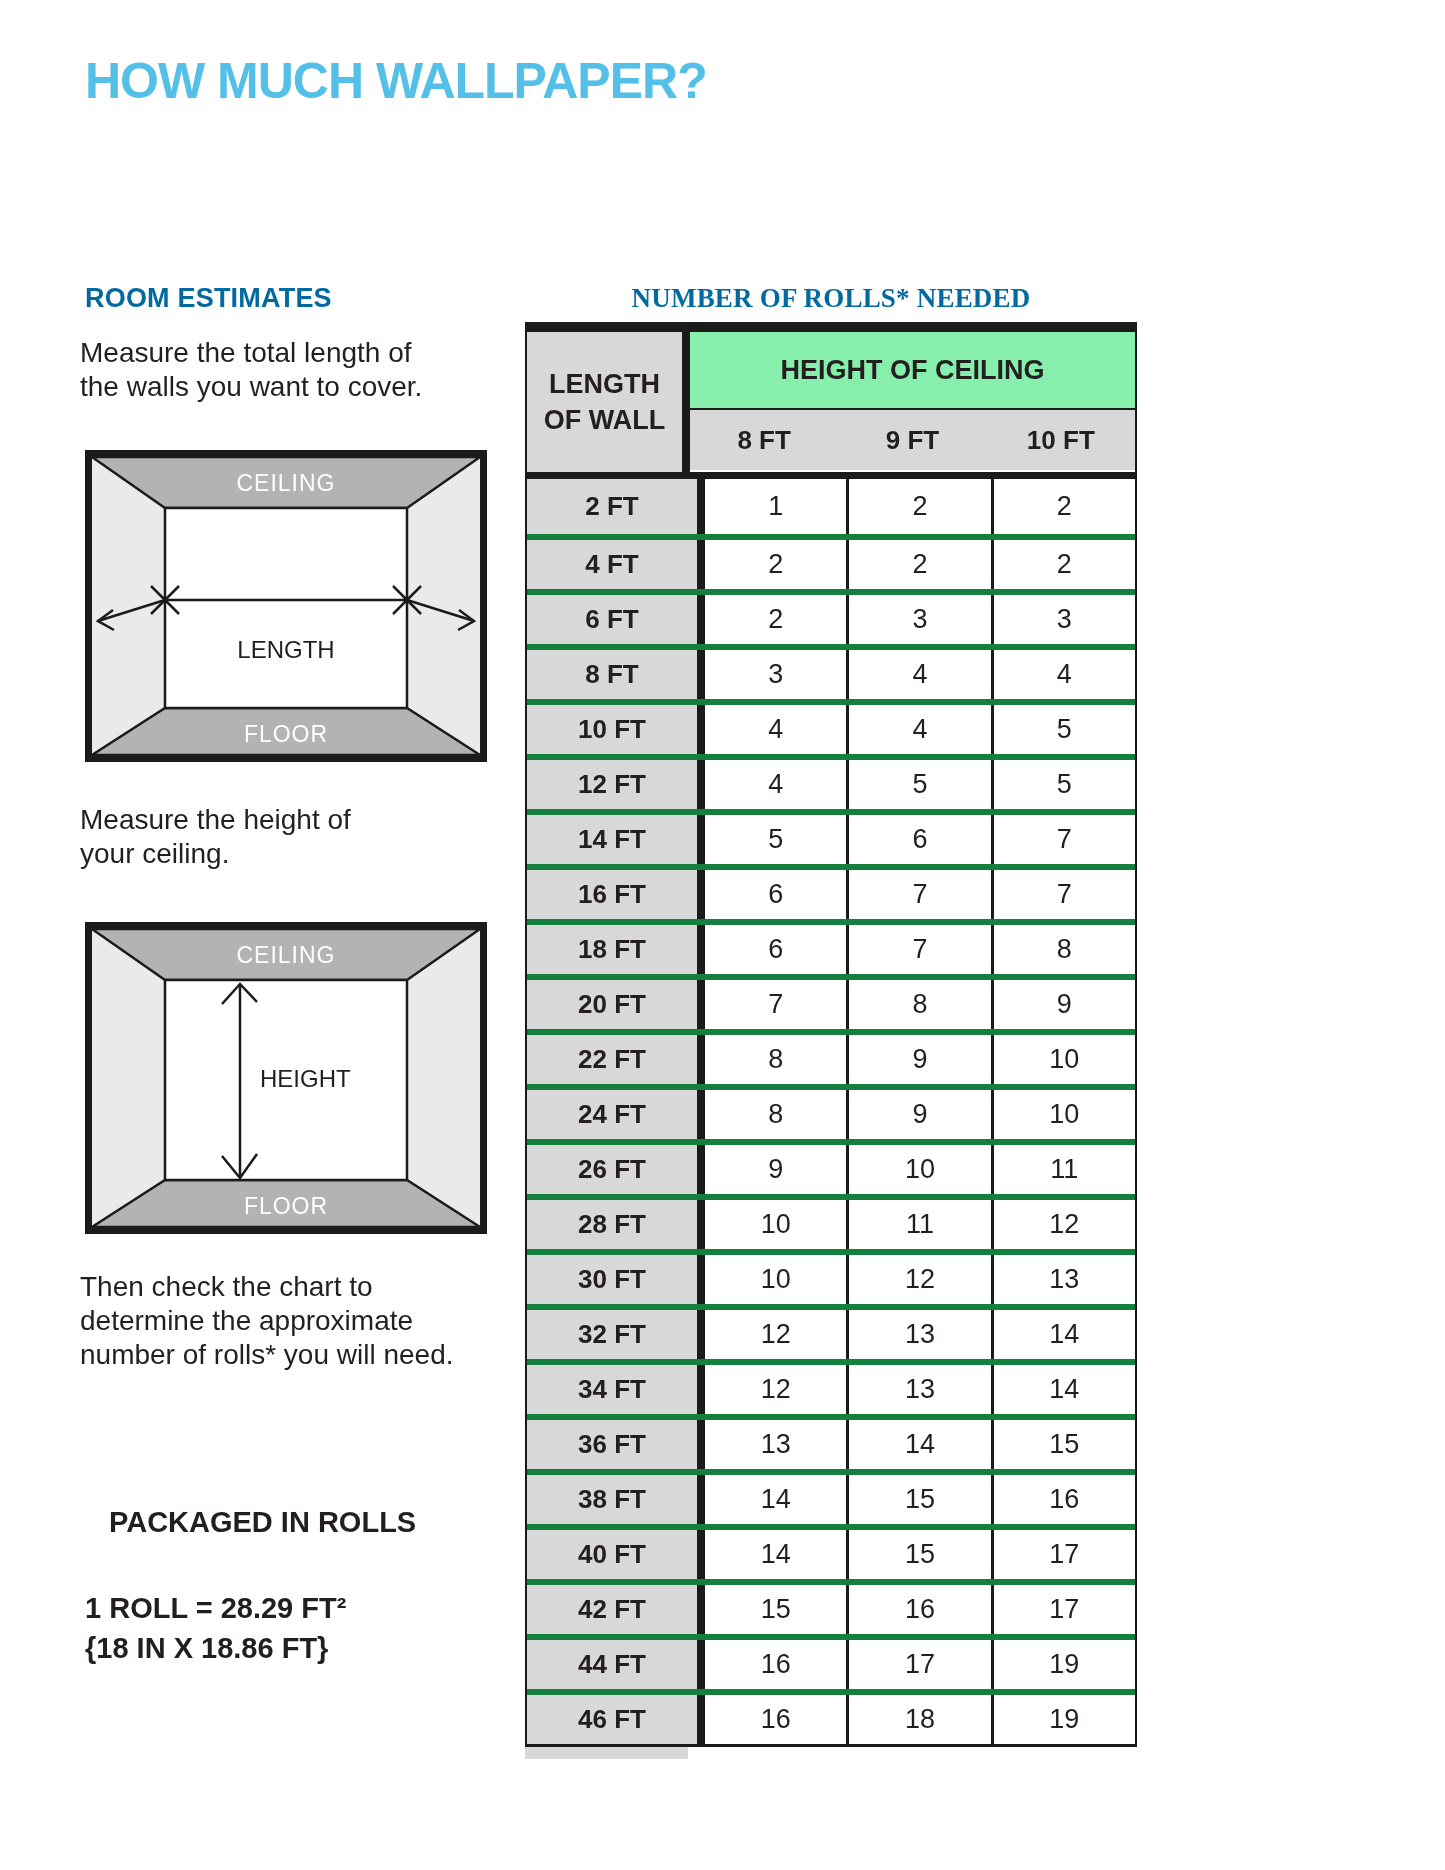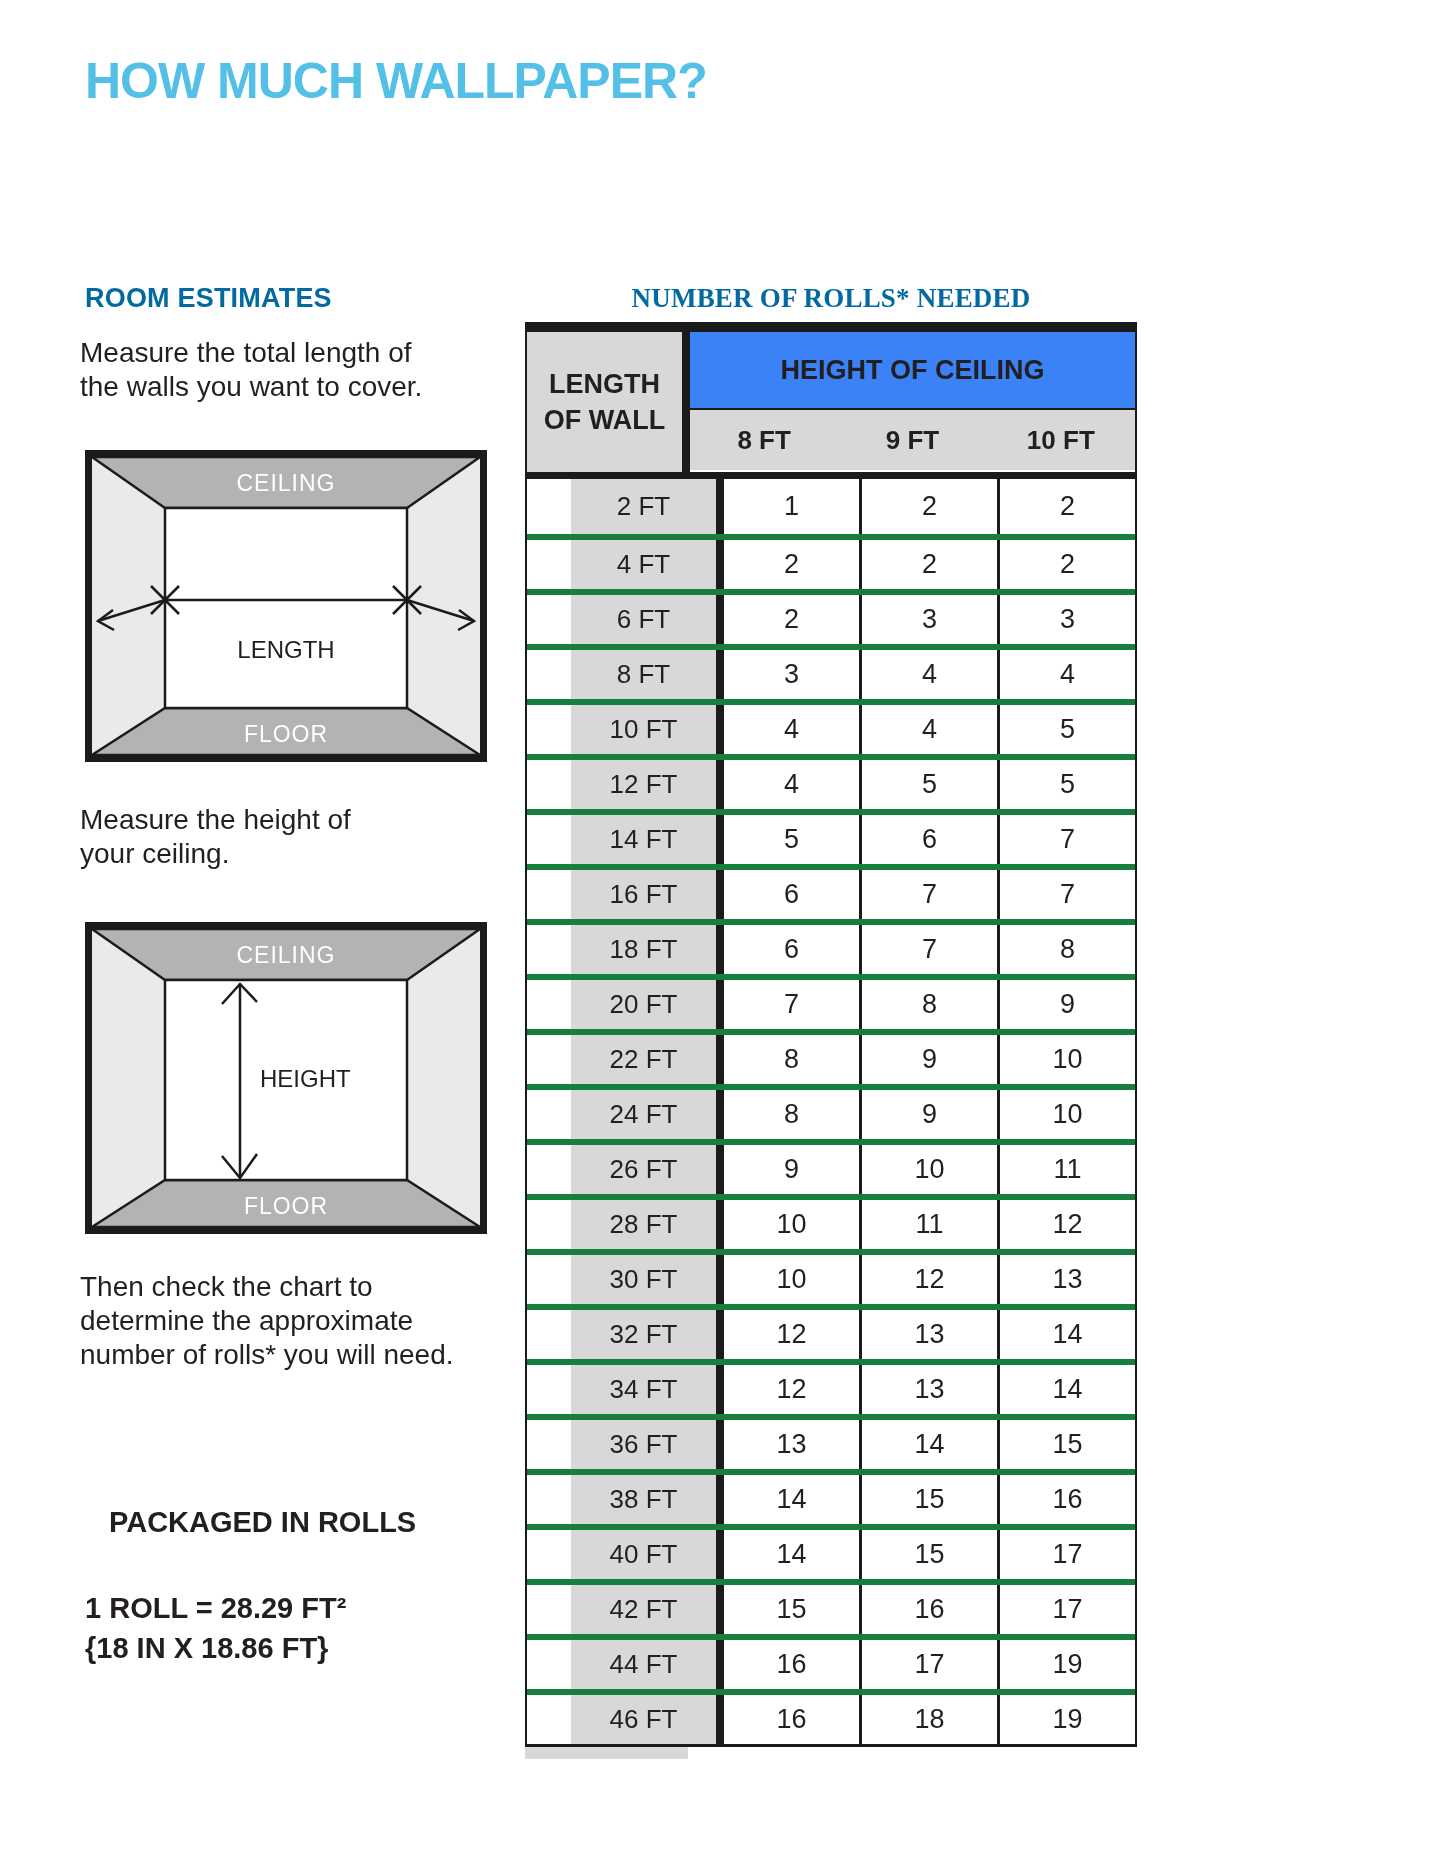--- a/index.html
+++ b/index.html
@@ -65,37 +65,37 @@
   .t-header { display: flex; height: 140px; }
   .t-corner {
     width: 155px; background: #d8d8d8;
     display: flex; flex-direction: column;
     justify-content: center; align-items: center;
     font-weight: bold; font-size: 27px; line-height: 36px;
   }
   .t-vthick { width: 8px; background: #1b1b1b; flex: 0 0 8px; }
   .t-right { flex: 1; display: flex; flex-direction: column; }
   .t-group {
-    height: 78px; background: #3b82f6;
+    height: 78px; background: #86efac;
     border-bottom: 2px solid #1b1b1b;
     display: flex; align-items: center; justify-content: center;
     font-weight: bold; font-size: 27px;
   }
   .t-cols { height: 60px; background: #d8d8d8; display: flex; }
   .t-cols > div {
     flex: 1; display: flex; align-items: center; justify-content: center;
     font-weight: bold; font-size: 26px;
   }
   .t-thickline { height: 7px; background: #1b1b1b; }
   .t-row { display: flex; height: 55px; background: #ffffff; }
   .t-row + .t-row { border-top: 6px solid #15803d; }
   .t-label {
-    width: 145px; background: #d8d8d8;
+    width: 170px; background: #d8d8d8;
     display: flex; align-items: center; justify-content: center;
-    font-weight: normal; font-size: 26px; margin-left: 44px;
+    font-weight: bold; font-size: 26px;
   }
   .t-val {
     flex: 1; display: flex; align-items: center; justify-content: center;
     font-size: 27px;
   }
   .t-val.sep { border-left: 3px solid #1b1b1b; }
   .t-bottomstrip { width: 163px; height: 12px; background: #d8d8d8; }
 </style>
 </head>
 <body>

